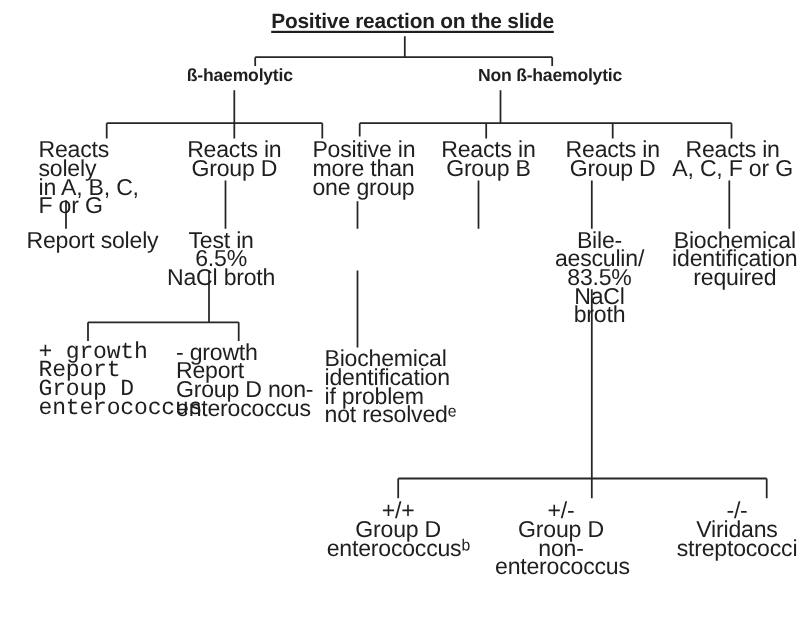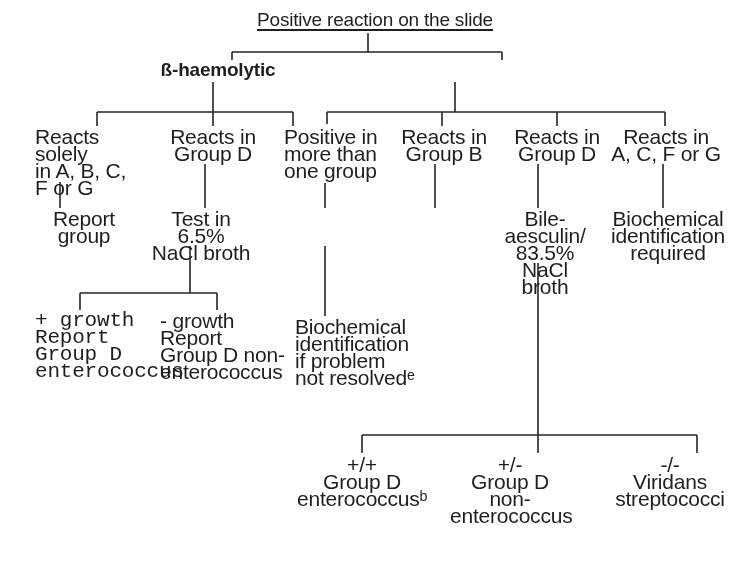--- a/index.html
+++ b/index.html
@@ -18,28 +18,28 @@
     font-size: 21px;
     line-height: 17px;
     letter-spacing: -0.2px;
     color: #1f1f1f;
   }
   .center { text-align: center; }
   .leftal { text-align: left; }
   .title {
     font-size: 19px;
     line-height: 24px;
-    font-weight: normal;
+    font-weight: bold;
     text-decoration: underline;
     text-decoration-thickness: 2px;
     text-underline-offset: 3px;
     letter-spacing: -0.2px;
   }
   .lvl1 {
-    font-size: 19px;
+    font-size: 16px;
     line-height: 21px;
     font-weight: bold;
     letter-spacing: -0.2px;
   }
   svg.wires {
     position: absolute;
     left: 0; top: 0;
     width: 737px; height: 562px;
   }
 </style>
@@ -55,37 +55,38 @@
       M455 82 V112 M327 112 H665 M327 112 V124 M442 112 V126 M557 112 V126 M665 112 V126
       M60 182 V208 M205 164 V208 M325 183 V208 M435 164 V208 M538 164 V208 M663 164 V208
       M190 246 V293 M80 293 H217 M80 293 V310 M217 293 V310
       M325 246 V316
       M538 263 V435 M362 435 H697 M362 435 V453 M538 435 V453 M697 435 V453"></path>
   </svg>
 
   <div class="node title center" style="left:165px; top:8px; width:420px;">Positive reaction on the slide</div>
 
   <div class="node lvl1 center" style="left:118px; top:59px; width:200px;">ß-haemolytic</div>
+  <div class="node lvl1 center" style="left:400px; top:59px; width:200px;">Non ß-haemolytic</div>
 
   <div class="node leftal" style="left:35px; top:128px; width:120px;">Reacts solely
 in A, B, C,
 F or G</div>
   <div class="node center" style="left:163px; top:128px; width:100px;">Reacts in
 Group D</div>
   <div class="node leftal" style="left:284px; top:128px; width:100px;">Positive in
 more than
 one group</div>
   <div class="node center" style="left:394px; top:128px; width:100px;">Reacts in
 Group B</div>
   <div class="node center" style="left:507px; top:128px; width:100px;">Reacts in
 Group D</div>
   <div class="node center" style="left:606px; top:128px; width:120px;">Reacts in
 A, C, F or G</div>
 
-  <div class="node center" style="left:24px; top:210px; width:120px;">Report group</div>
+  <div class="node center" style="left:24px; top:210px; width:120px;">Report solely</div>
   <div class="node center" style="left:146px; top:210px; width:110px;">Test in 6.5%
 NaCl broth</div>
   <div class="node center" style="left:490px; top:210px; width:110px;">Bile-aesculin/
 83.5% NaCl
 broth</div>
   <div class="node center" style="left:610px; top:210px; width:116px;">Biochemical
 identification
 required</div>
 
   <div class="node leftal" style="left:35px; top:312px; width:125px;font-family:Liberation Mono, monospace;">+ growth

